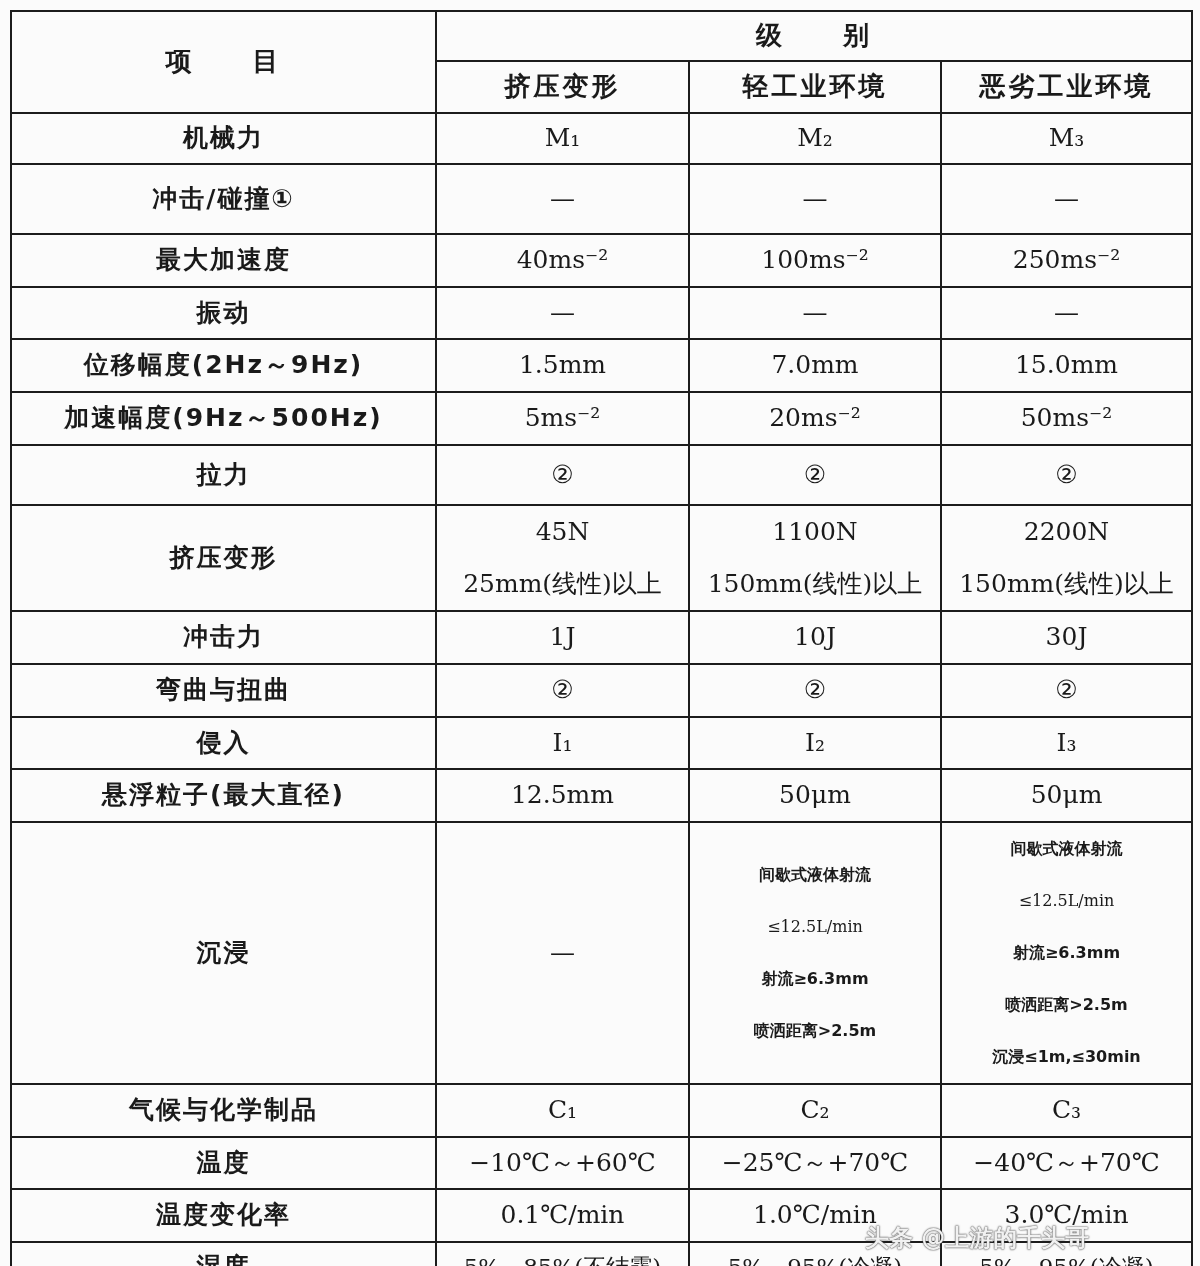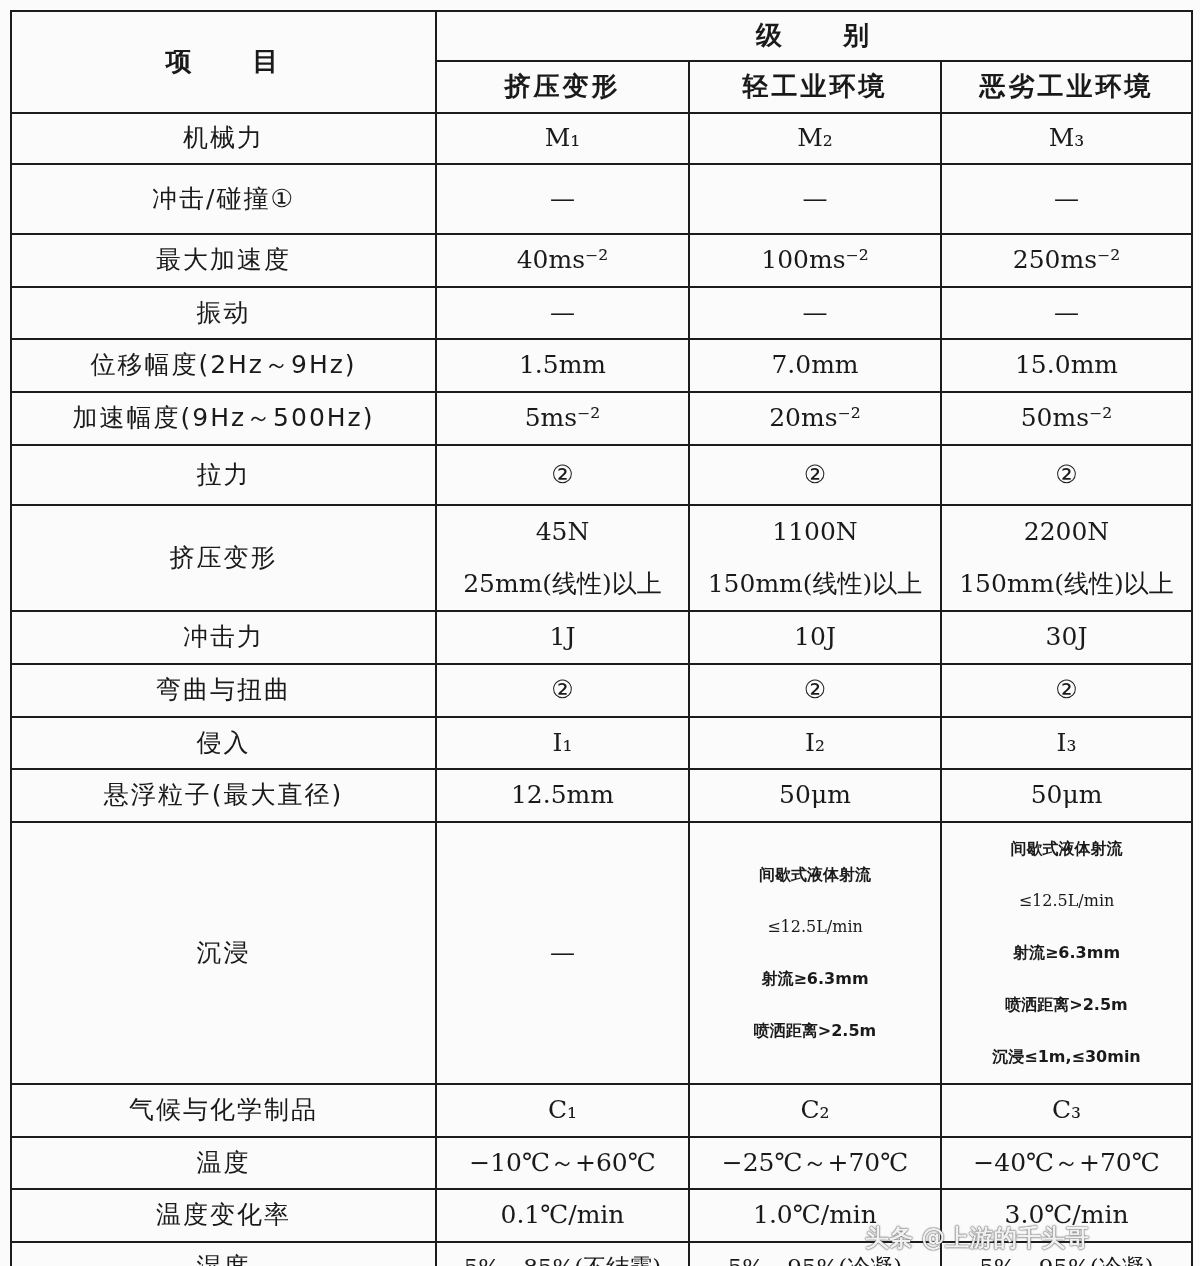--- a/index.html
+++ b/index.html
@@ -1,19 +1,19 @@
 <!DOCTYPE html>
 <html><head>
 <meta charset="utf-8">
 <style>
   html,body{margin:0;padding:0;background:#fbfbfb;}
   body{width:1200px;height:1266px;position:relative;overflow:hidden;font-family:"DejaVu Serif","Liberation Serif",serif;color:#1a1a1a;}
   table{position:absolute;left:10px;top:10px;border-collapse:collapse;table-layout:fixed;width:1181px;}
   td{border:2.5px solid #1c1c1c;text-align:center;vertical-align:middle;padding:0;font-size:25px;line-height:1.15;}
-  td.item{font-family:"DejaVu Sans","Liberation Sans",sans-serif;font-weight:normal;font-size:25px;letter-spacing:2px;margin-top:24px;}
+  td.item{font-family:"DejaVu Sans","Liberation Sans",sans-serif;font-weight:bold;font-size:25px;letter-spacing:2px;margin-top:24px;}
   td.hdr{font-family:"DejaVu Sans","Liberation Sans",sans-serif;font-weight:bold;font-size:26px;letter-spacing:3px;}
   .multi div{line-height:52px;white-space:nowrap;}
   .immersion div{line-height:52px;white-space:nowrap;font-size:16px;}
   .immersion .cjk{font-family:"DejaVu Sans","Liberation Sans",sans-serif;font-weight:bold;}
   .watermark{position:absolute;left:865px;top:1222px;font-family:"DejaVu Sans","Liberation Sans",sans-serif;font-size:24px;color:rgba(255,255,255,0.92);text-shadow:0 0 2px #555,0 0 1px #333;font-weight:bold;white-space:nowrap;}
 </style>
 </head>
 <body>
 
 <table>

